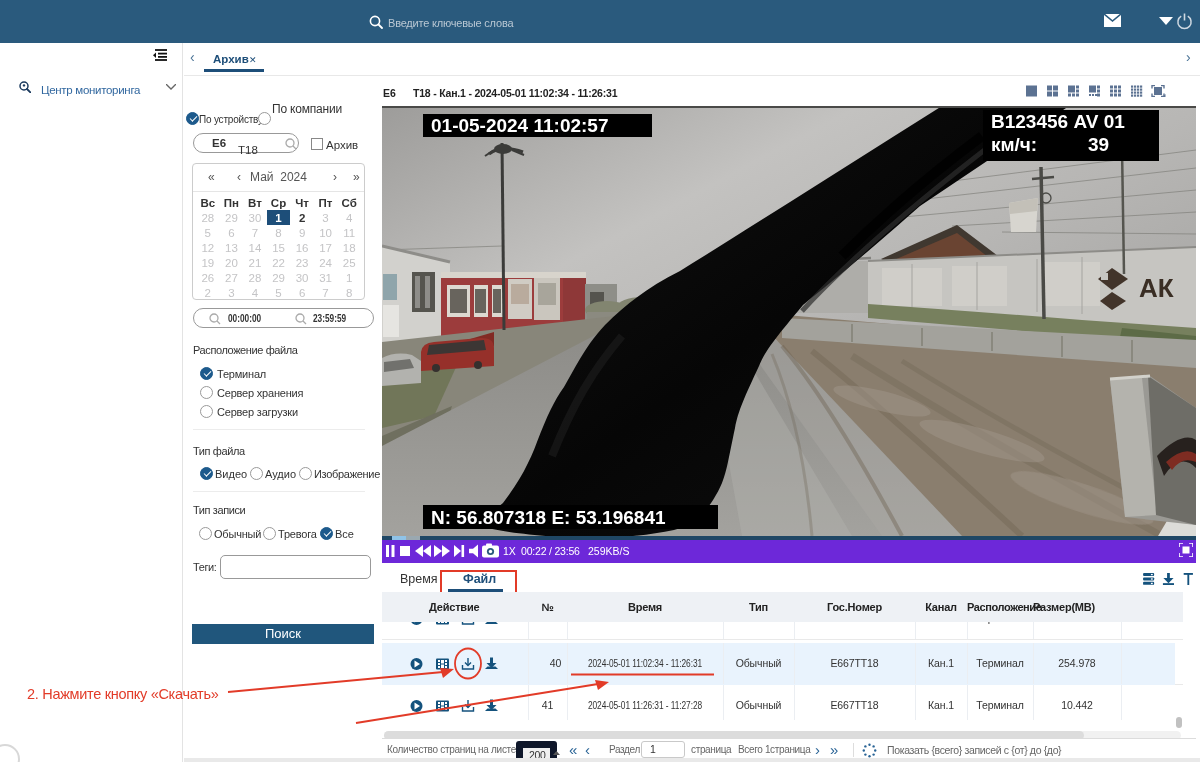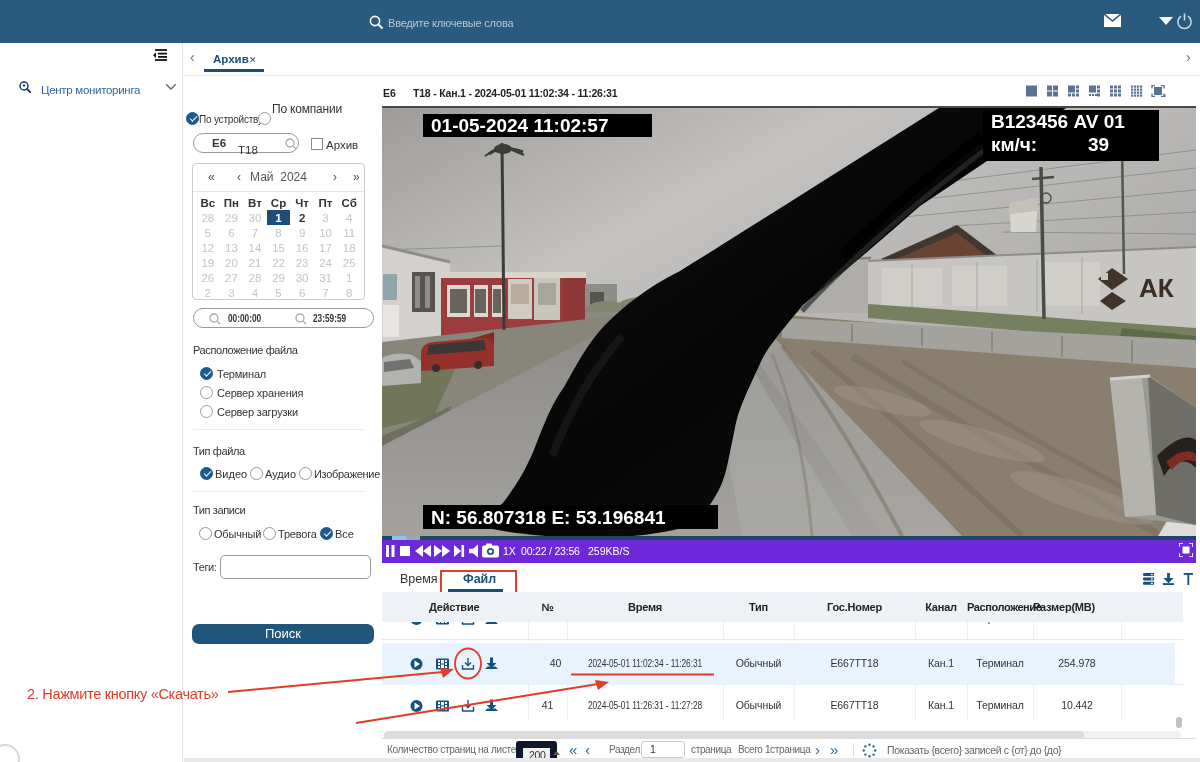--- a/index.html
+++ b/index.html
@@ -35,21 +35,21 @@
 .radio.checked { background:#1d5a8c; border-color:#1d5a8c; }
 .radio.checked:after { content:""; position:absolute; left:2.8px; top:3.2px; width:5.5px; height:2.8px; border-left:1.8px solid #fff; border-bottom:1.8px solid #fff; transform:rotate(-45deg); }
 .pill { position:absolute; border:1px solid #999; border-radius:11px; background:#fff; }
 .cal { position:absolute; left:8px; top:87px; width:173px; height:137px; border:1px solid #ccc; border-radius:4px; background:#fff; }
 .caltable { width:100%; border-collapse:collapse; font-size:11.5px; text-align:center; }
 .caltable td { width:25px; height:15px; padding:0; color:#c4c4c6; }
 .caltable td.wd { color:#333; font-weight:bold; }
 .caltable td.sel { background:#1d4e79; color:#fff; font-weight:bold; }
 .caltable td.today { color:#333; font-weight:bold; }
 #searchbtn { position:absolute; left:8px; top:548px; width:182px; height:20px; background:#20567c; color:#fff;
-  font-size:13px; text-align:center; line-height:20px;border-radius:7px; }
+  font-size:13px; text-align:center; line-height:20px; }
 .seclabel { position:absolute; left:9px; font-size:11px; letter-spacing:-0.4px; color:#333; }
 .divline { position:absolute; left:9px; width:172px; height:1px; background:#ececec; }
 
 
 #vtitle { position:absolute; left:383px; top:87px; font-size:10.5px; font-weight:bold; color:#222; }
 #vtitle2 { position:absolute; left:413px; top:87px; font-size:10.5px; letter-spacing:-0.2px; font-weight:bold; color:#222; }
 #video { position:absolute; left:382px; top:106px; width:814px; height:430px; background:#b0b0ae; overflow:hidden; }
 #controls { position:absolute; left:382px; top:536px; width:814px; height:27px; background:#6d28d9; }
 
 

